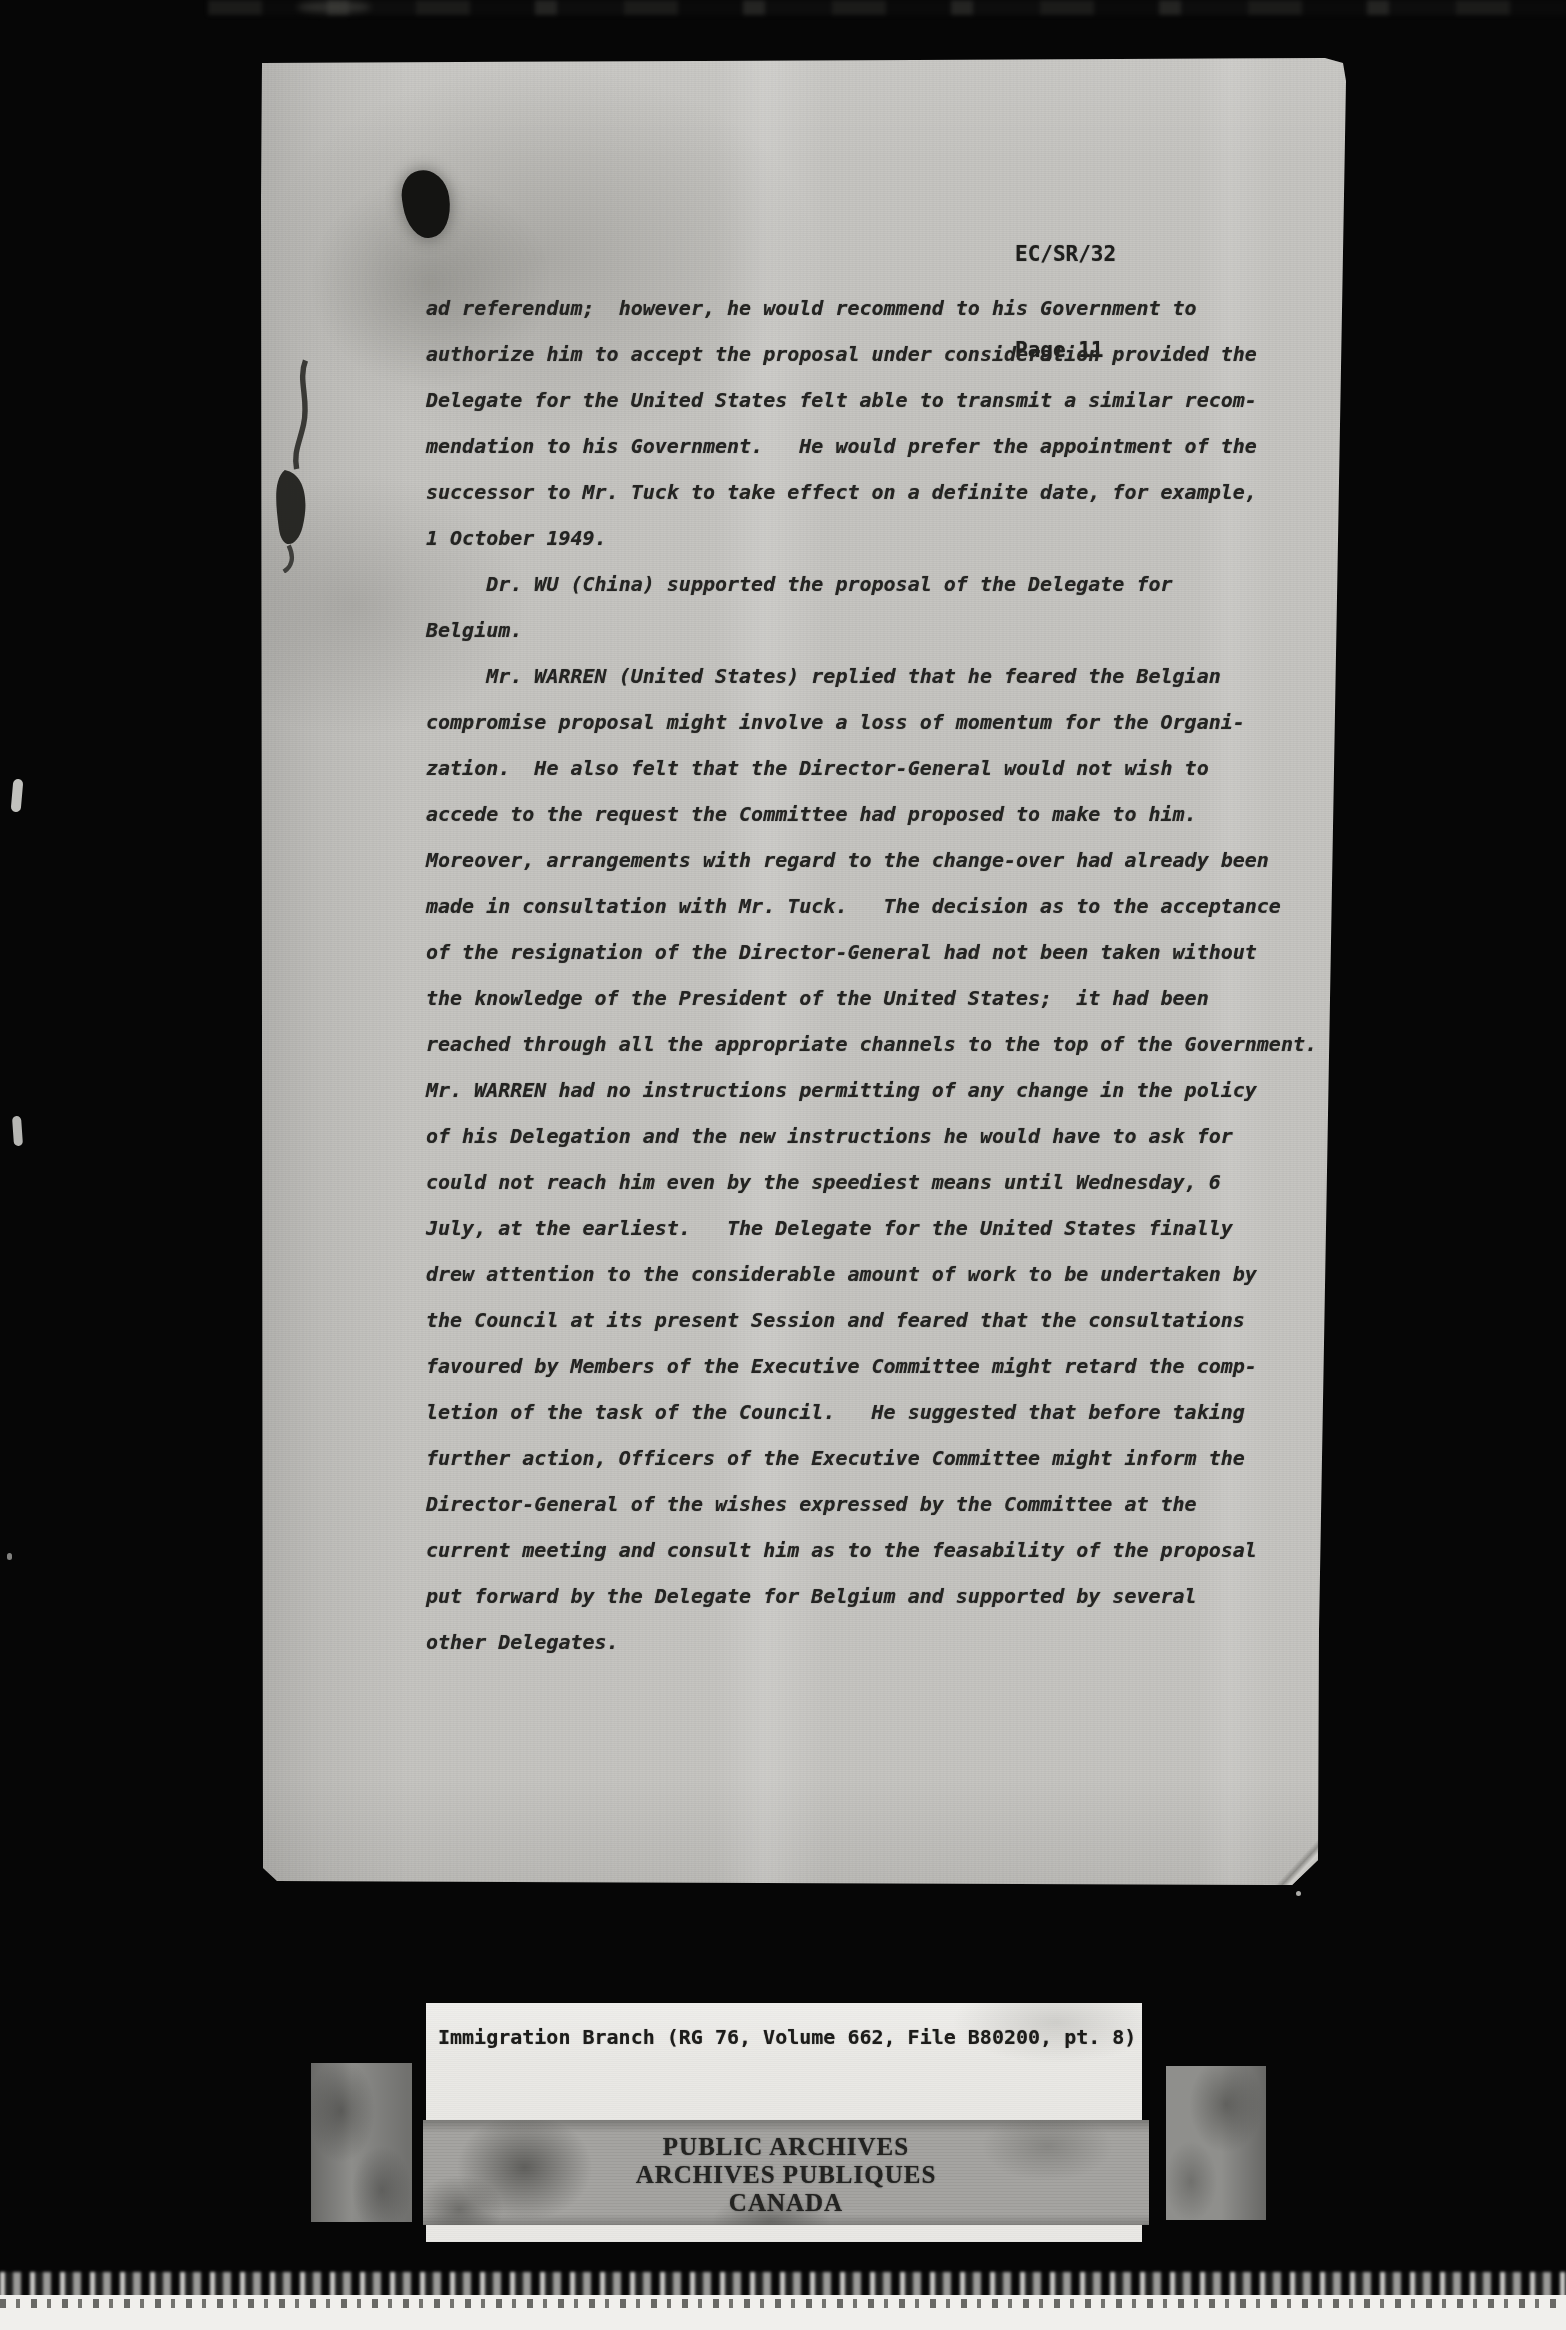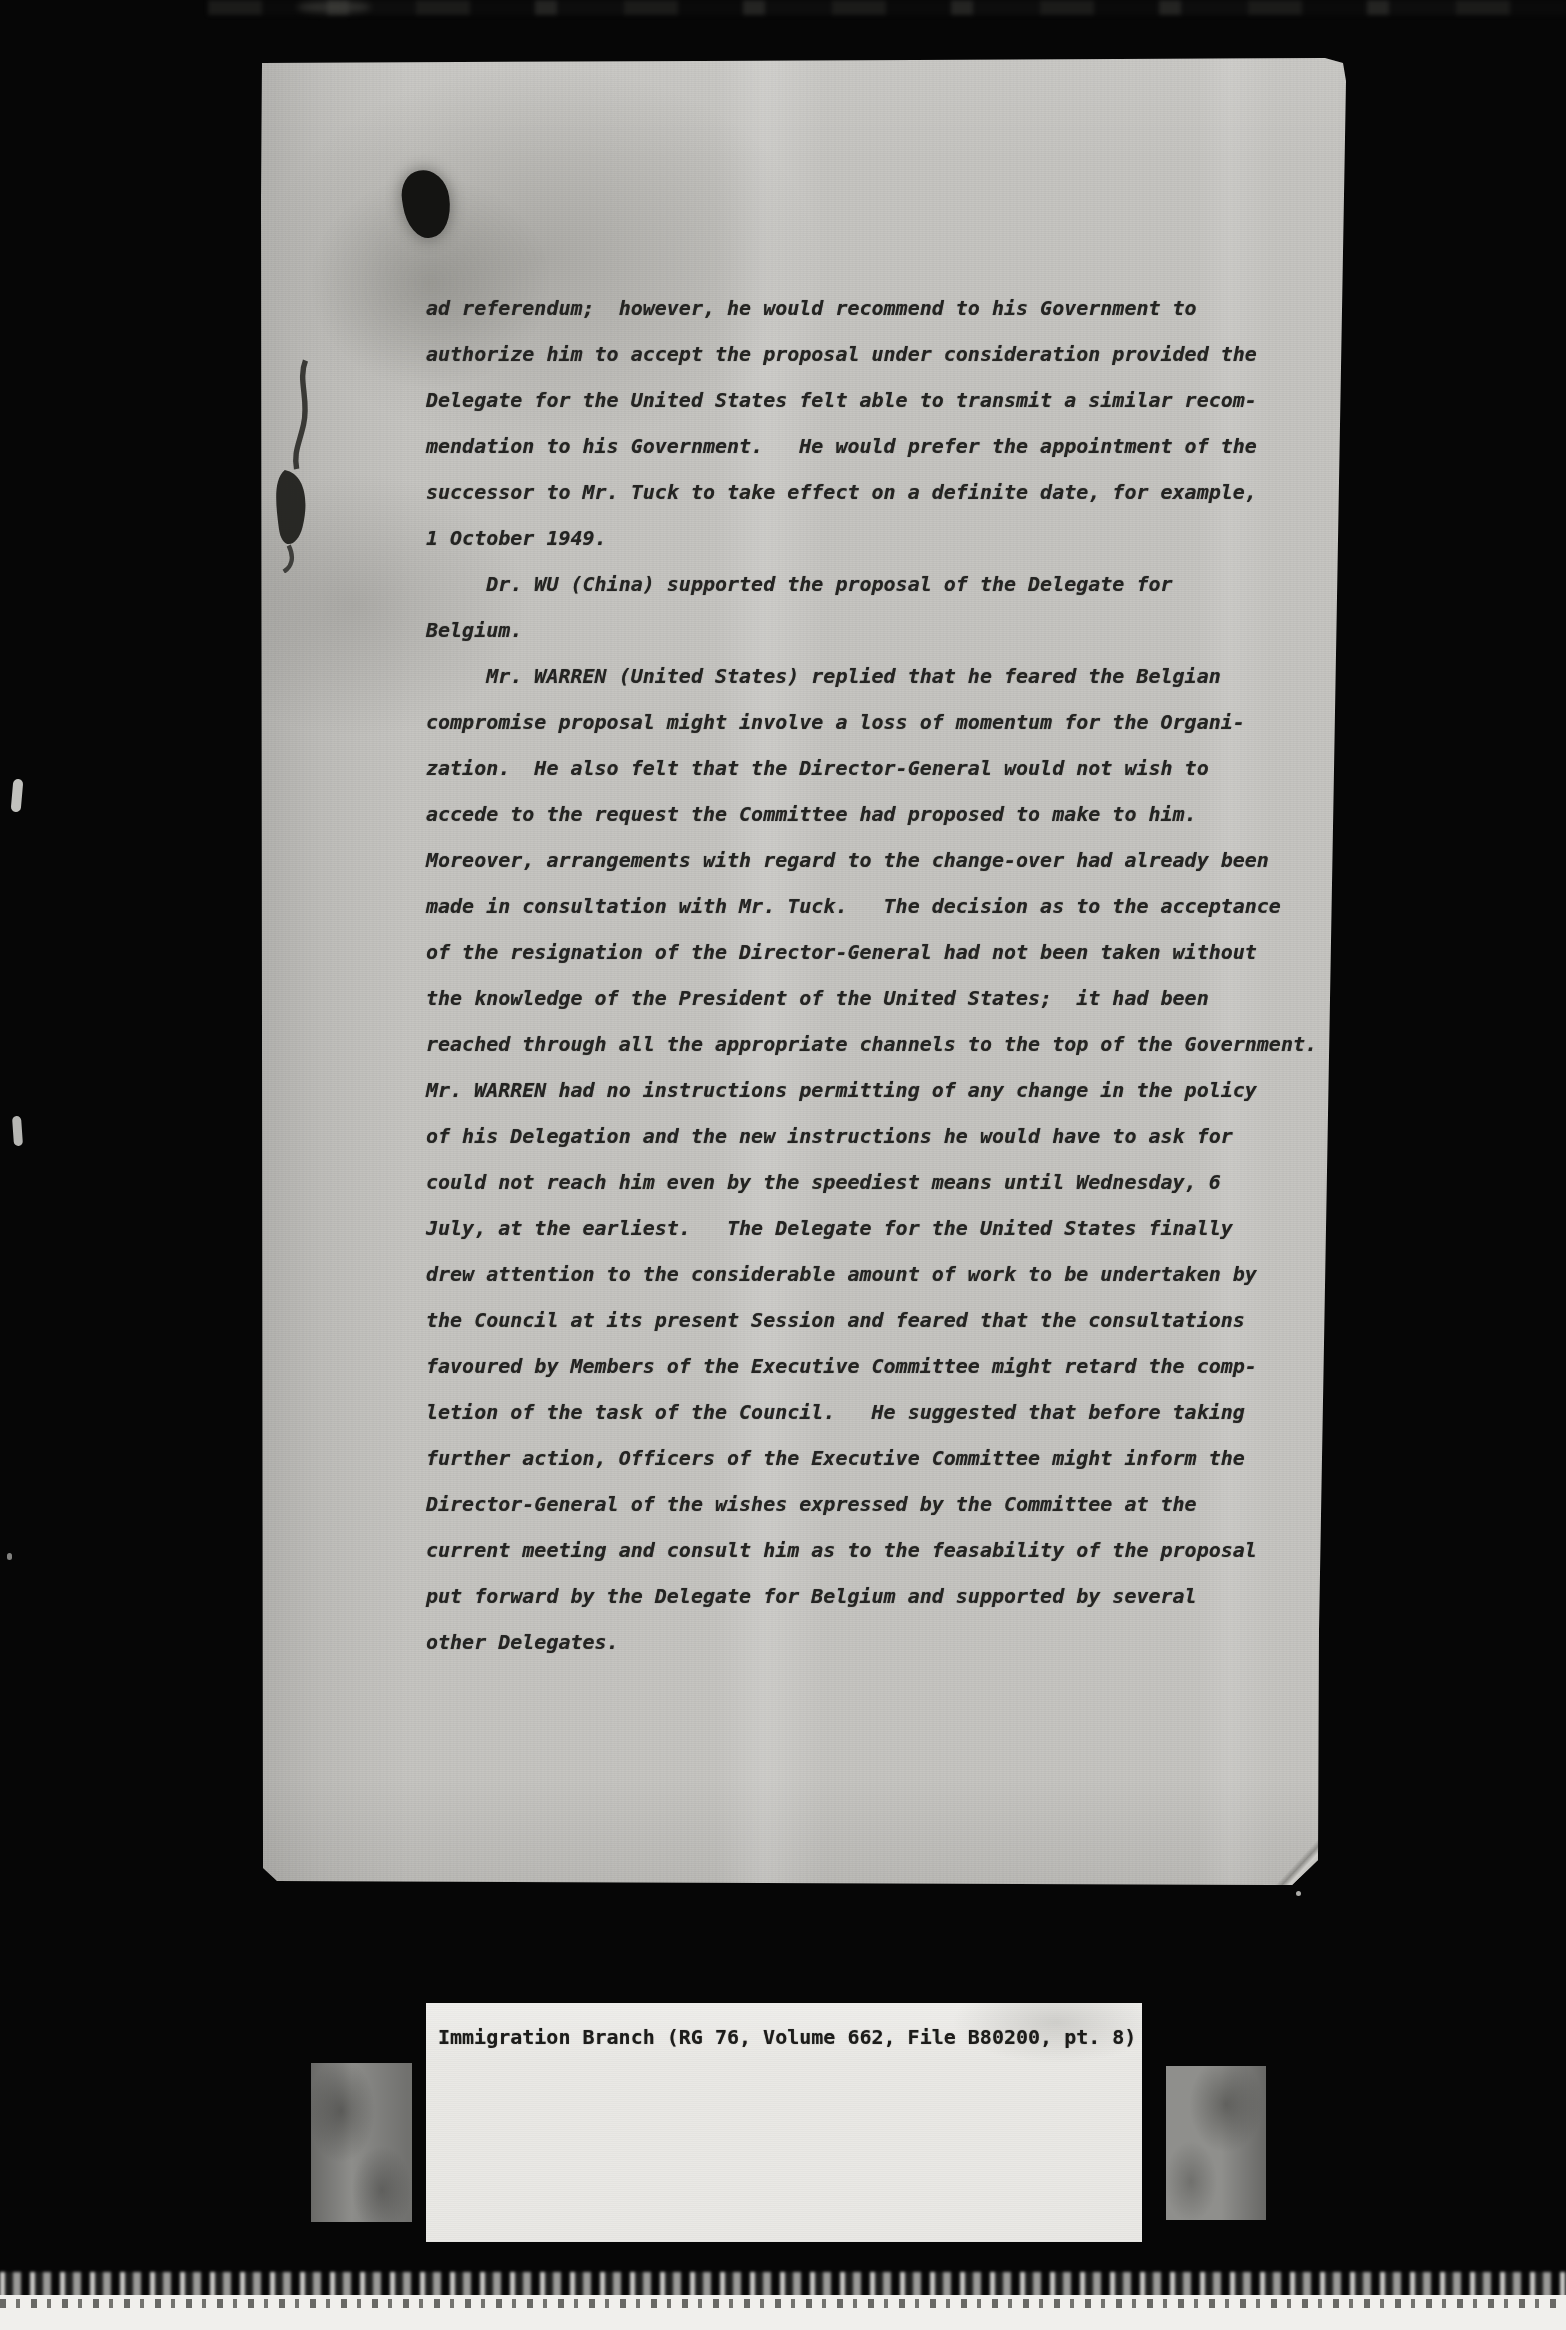--- a/index.html
+++ b/index.html
@@ -120,20 +120,24 @@
     <div class="smudge"></div>
 
     <div class="ink-blot"></div>
 
     <svg class="squiggle" width="74" height="277" viewBox="0 0 150 560">
       <path d="M 78 130 C 62 170, 86 210, 74 260 C 65 300, 54 315, 60 350" stroke="#232320" stroke-width="11" fill="none" opacity="0.85"></path>
       <path d="M 36 352 C 76 360, 86 412, 72 468 C 62 508, 30 518, 24 470 C 18 424, 12 372, 36 352 Z" fill="#1c1c19" opacity="0.92"></path>
       <path d="M 44 505 C 56 530, 50 548, 34 558" stroke="#232320" stroke-width="9" fill="none" opacity="0.8"></path>
     </svg>
 
+    <div class="doc-header">
+      <div>EC/SR/32</div>
+      <div>Page 11</div>
+    </div>
 
     <div class="doc-body">ad referendum;  however, he would recommend to his Government to
 authorize him to accept the proposal under consideration provided the
 Delegate for the United States felt able to transmit a similar recom-
 mendation to his Government.   He would prefer the appointment of the
 successor to Mr. Tuck to take effect on a definite date, for example,
 1 October 1949.
      Dr. WU (China) supported the proposal of the Delegate for
 Belgium.
      Mr. WARREN (United States) replied that he feared the Belgian
@@ -162,20 +166,25 @@
     <div class="corner-shade"></div>
   </div>
 
   <div class="label-card">
     <div class="label-text">Immigration Branch (RG 76, Volume 662, File B80200, pt. 8)</div>
   </div>
 
   <div class="patch patch-left"></div>
   <div class="patch patch-right"></div>
 
+  <div class="stamp">
+    <div>PUBLIC ARCHIVES</div>
+    <div>ARCHIVES PUBLIQUES</div>
+    <div>CANADA</div>
+  </div>
 
   <div class="film-bottom-streaks"></div>
   <div class="film-bottom-band">
     <div class="speckle-row"></div>
   </div>
 
 </div>
 
 
 </body></html>

